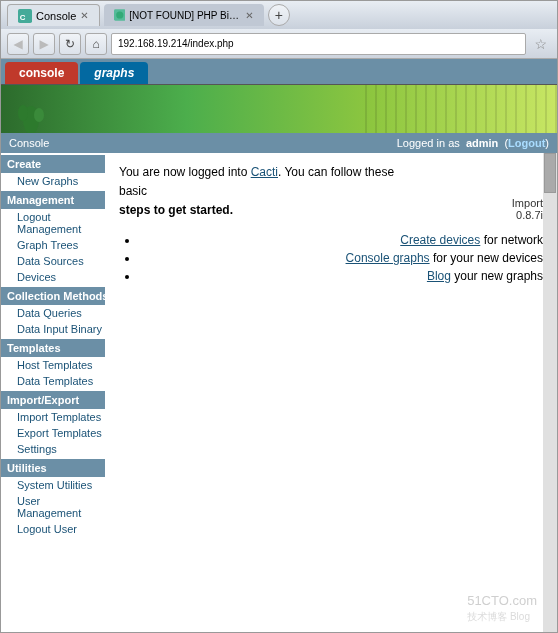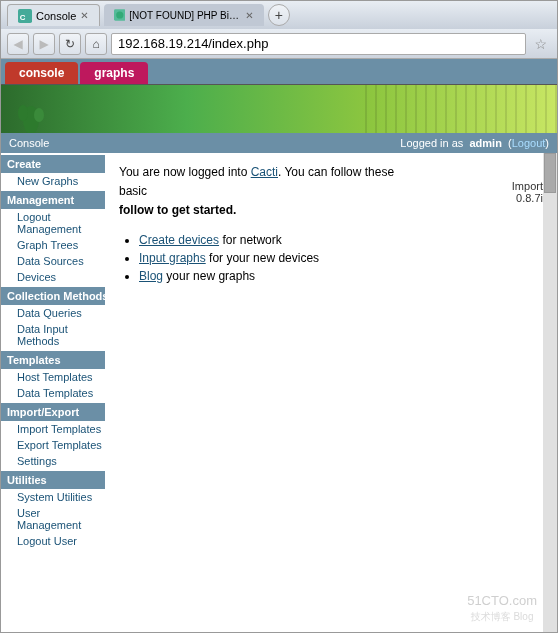--- a/index.html
+++ b/index.html
@@ -87,21 +87,21 @@
     }
 
     .nav-btn.disabled { color: #bbb; }
 
     .address-bar {
       flex: 1;
       height: 22px;
       border: 1px solid #aaa;
       background: white;
       padding: 0 6px;
-      font-size: 13px;
+      font-size: 10px;
       border-radius: 2px;
       display: flex;
       align-items: center;
     }
 
     .star-btn {
       font-size: 14px;
       color: #888;
       cursor: pointer;
       padding: 0 4px;
@@ -125,22 +125,23 @@
       border-radius: 4px 4px 0 0;
       margin-right: 2px;
     }
 
     .app-tab.console {
       background: #c0392b;
       color: white;
     }
 
     .app-tab.graphs {
-      background: #be185d;
+      background: #0369a1;
       color: white;
+      font-style: italic;
     }
 
     
     .header-banner {
       background: linear-gradient(to right, #2c6b2c, #4cae4c, #8dc63f, #c8e664);
       height: 48px;
       display: flex;
       align-items: center;
       position: relative;
       overflow: hidden;
@@ -208,21 +209,21 @@
       flex: 1;
       padding: 10px 14px;
       background: white;
       position: relative;
       overflow-y: auto;
     }
 
     .content-header {
       display: flex;
       justify-content: space-between;
-      align-items: center;
+      align-items: flex-end;
       margin-bottom: 12px;
     }
 
     .welcome-text {
       font-size: 12px;
       line-height: 1.6;
       max-width: 280px;
     }
 
     .welcome-text strong { font-weight: bold; }
@@ -230,20 +231,21 @@
 
     .version-info {
       font-size: 11px;
       text-align: right;
       color: #333;
     }
 
     .steps-list {
       margin-left: 20px;
       margin-top: 8px;
+      text-align: right;
     }
 
     .steps-list li {
       margin-bottom: 4px;
       font-size: 12px;
     }
 
     .steps-list a { color: #1a5276; }
 
     
@@ -266,21 +268,21 @@
       left: 1px;
     }
 
     .watermark {
       position: absolute;
       bottom: 8px;
       right: 20px;
       font-size: 11px;
       color: #ccc;
       opacity: 0.7;
-      text-align: center;
+      text-align: left;
       line-height: 1.4;
     }
 
     .watermark .site { font-size: 13px; color: #bbb; }
     .watermark .sub { font-size: 10px; color: #ccc; }
 
     .content-wrapper {
       display: flex;
       flex: 1;
       overflow: hidden;
@@ -351,38 +353,38 @@
       <ellipse cx="22" cy="28" rx="5" ry="8" fill="#2d7a2d"></ellipse>
       <ellipse cx="38" cy="30" rx="5" ry="7" fill="#3a8a3a"></ellipse>
     </svg>
   </div>
 
   <div class="logged-bar">
     <span>Console</span>
     <span>
       <span>Logged in as</span>
       &nbsp;<strong><span style="color:white;">admin</span></strong>&nbsp;
-      (<a href="#" style="color:#aaddff;">Logout</a>)
+      (<a href="#" style="color:#aaddff;font-weight:bold;">Logout</a>)
     </span>
   </div>
 
   <div class="content-wrapper">
 
     <div class="sidebar-and-cactus">
       <div class="sidebar" id="sidebar-el">
       <div class="sidebar-section">Create</div>
           <a class="sidebar-item" href="#">New Graphs</a>
           <div class="sidebar-section">Management</div>
           <a class="sidebar-item" href="#">Logout Management</a>
           <a class="sidebar-item" href="#">Graph Trees</a>
           <a class="sidebar-item" href="#">Data Sources</a>
           <a class="sidebar-item" href="#">Devices</a>
           <div class="sidebar-section">Collection Methods</div>
           <a class="sidebar-item" href="#">Data Queries</a>
-          <a class="sidebar-item" href="#">Data Input Methods</a>
+          <a class="sidebar-item" href="#">Data Input Binary</a>
           <div class="sidebar-section">Templates</div>
           <a class="sidebar-item" href="#">Host Templates</a>
           <a class="sidebar-item" href="#">Data Templates</a>
           <div class="sidebar-section">Import/Export</div>
           <a class="sidebar-item" href="#">Import Templates</a>
           <a class="sidebar-item" href="#">Export Templates</a>
           <a class="sidebar-item" href="#">Settings</a>
           <div class="sidebar-section">Utilities</div>
           <a class="sidebar-item" href="#">System Utilities</a>
           <a class="sidebar-item" href="#">User Management</a>
@@ -407,31 +409,31 @@
           <ellipse cx="35" cy="80" rx="14" ry="5" fill="#c87941"></ellipse>
           <rect x="21" y="78" width="28" height="8" rx="3" fill="#c87941"></rect>
         </svg>
       </div>
     </div>
 
     <div class="content">
       <div class="content-header">
         <div class="welcome-text">
           <span>You are now logged into </span><a href="#">Cacti</a><span>. You can follow these basic</span><br>
-          <strong><span>follow to get started.</span></strong>
+          <strong><span>steps to get started.</span></strong>
         </div>
         <div class="version-info">
           <span>Import</span><br>
           <span>0.8.7i</span>
         </div>
       </div>
 
       <ul class="steps-list" id="steps-list-el">
       <li><a href="#">Create devices</a> for network</li>
-          <li><a href="#">Input graphs</a> for your new devices</li>
+          <li><a href="#">Console graphs</a> for your new devices</li>
           <li><a href="#">Blog</a> your new graphs</li>
         </ul>
 
       <div class="watermark">
         <div class="site">51CTO.com</div>
         <div class="sub">技术博客 Blog</div>
       </div>
     </div>
 
     <div class="browser-scroll">

